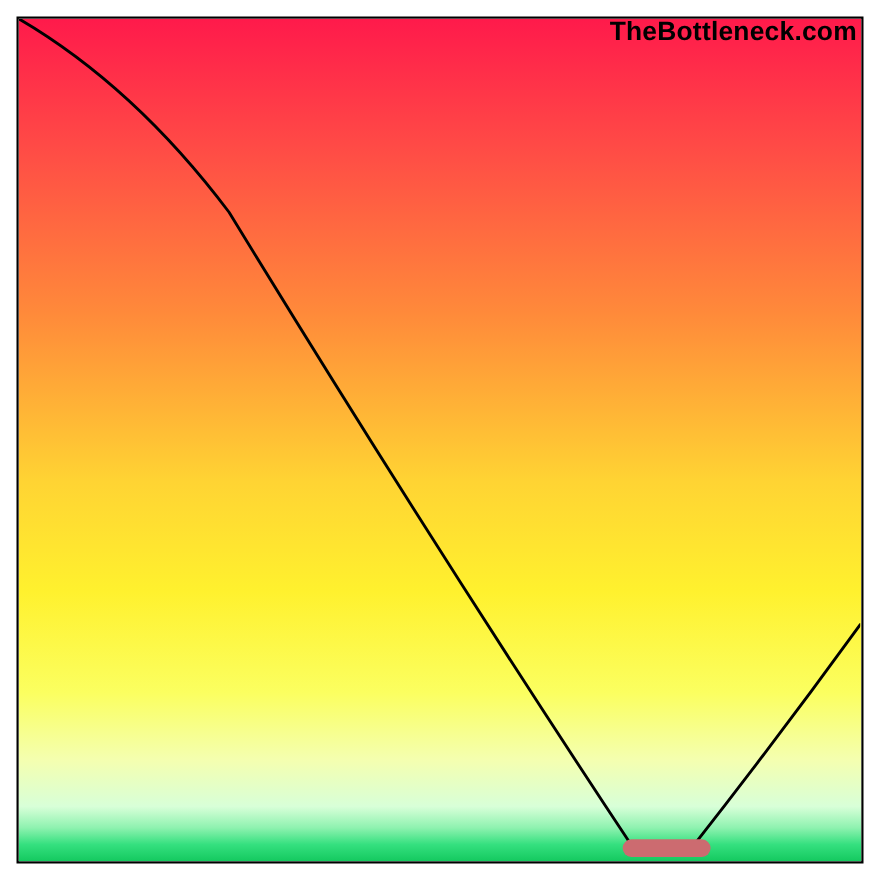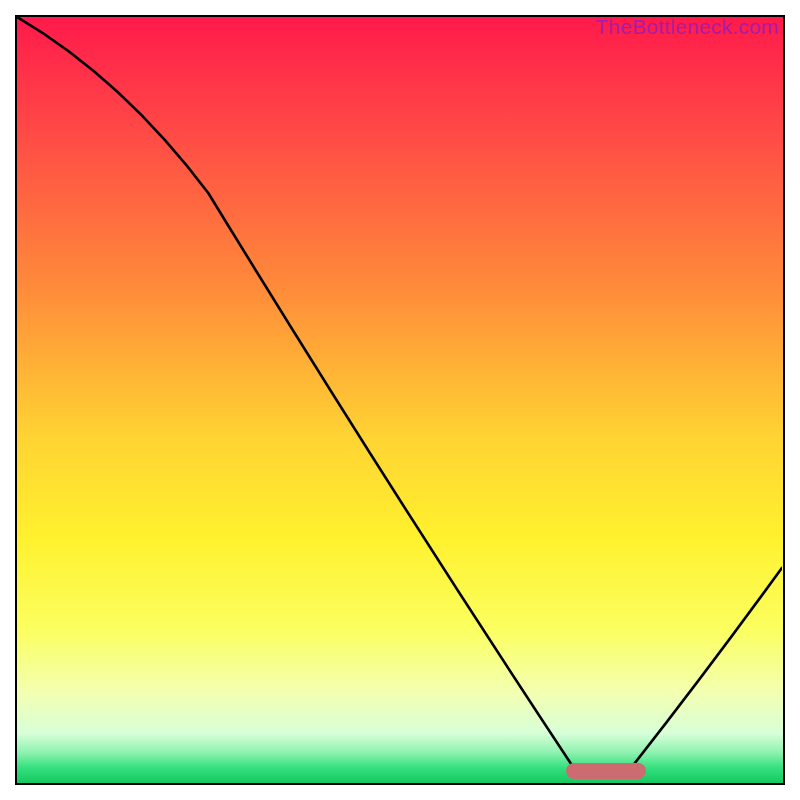--- a/index.html
+++ b/index.html
@@ -22,23 +22,23 @@
     overflow: hidden;
   }
   .gradient {
     position: absolute;
     left: 0; top: 0; right: 0; bottom: 0;
   }
   .watermark {
     position: absolute;
     top: -2px;
     right: 4px;
-    font-size: 21px;
-    font-weight: 400;
-    color: #a21caf;
+    font-size: 24px;
+    font-weight: 700;
+    color: #000000;
     letter-spacing: 0.2px;
   }
   svg.curve {
     position: absolute;
     left: 0; top: 0;
   }
   .marker {
     position: absolute;
     background: #cc6b70;
     border-radius: 9px;

